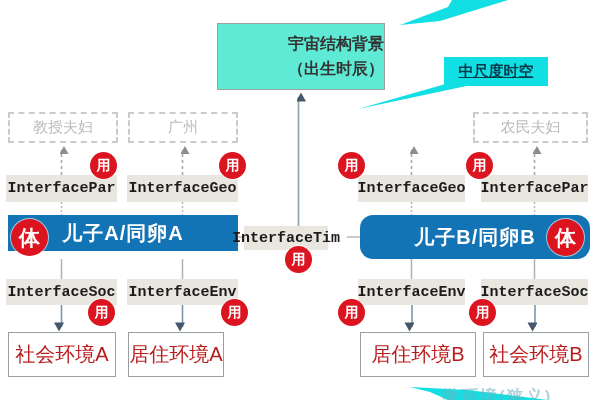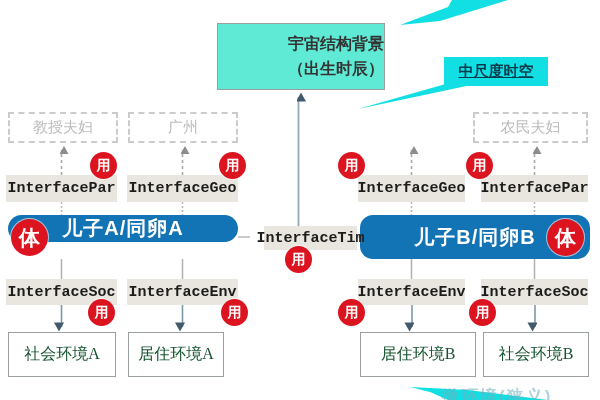--- a/index.html
+++ b/index.html
@@ -6,21 +6,21 @@
   .stage{
     position:relative;width:600px;height:400px;background:#ffffff;overflow:hidden;
     font-family:"Liberation Sans","DejaVu Sans",sans-serif;
   }
   .abs{position:absolute;box-sizing:border-box;}
   .box{display:flex;align-items:center;justify-content:center;text-align:center;}
   .top-box{border:1.5px solid #9aa0a0;color:#333;font-weight:700;font-size:16px;line-height:1.55;background:#5eead4;z-index:2;justify-content:flex-end;}
   .dashed{border:2px dashed #cbcbcb;color:#bcbcbc;font-size:15px;background:#fff;z-index:2;}
   .iface{background:#e9e6df;color:#1c1c1c;font-weight:700;font-size:15px;z-index:2;font-family:Liberation Mono, monospace;}
   .entity{background:#1273b5;color:#ffffff;font-weight:700;font-size:20px;letter-spacing:1px;z-index:2;}
-  .solid-box{border:1.5px solid #9aa0a0;color:#14532d;font-size:16px;background:#fff;z-index:2;font-family:Liberation Serif, serif;}
+  .solid-box{border:1.5px solid #9aa0a0;color:#b91c1c;font-size:20px;background:#fff;z-index:2;}
   .badge{border-radius:50%;background:#dc1420;color:#fff;font-weight:700;display:flex;align-items:center;justify-content:center;z-index:4;box-shadow:0 0 0 1px rgba(255,255,255,.6);}
   .badge-use{width:27px;height:27px;font-size:14px;}
   .badge-body{width:37px;height:37px;font-size:21px;}
   .callout{background:#12dfe3;color:#083c4c;font-weight:700;font-size:15px;z-index:3;display:flex;align-items:center;justify-content:center;}
   .ghost-text{color:#6fb0bc;opacity:.55;font-size:17px;font-weight:700;letter-spacing:2px;z-index:1;white-space:nowrap;}
   svg.wires{position:absolute;left:0;top:0;z-index:1;}
 </style>
 </head>
 <body>
 
@@ -108,34 +108,34 @@
   <div class="abs badge badge-use" style="left:219px;top:152px;">
       <span>用</span>
     </div>
   <div class="abs badge badge-use" style="left:338px;top:152px;">
       <span>用</span>
     </div>
   <div class="abs badge badge-use" style="left:466px;top:152px;">
       <span>用</span>
     </div>
 
-  <div class="abs box entity" style="left:8px;top:215px;width:230px;height:27px;border-radius:15px;">
+  <div class="abs box entity" style="left:8px;top:215px;width:230px;height:36px;">
       <span>儿子A/同卵A</span>
     </div>
   <div class="abs box entity" style="left:360px;top:215px;width:230px;height:44px;border-radius:13px;">
       <span>儿子B/同卵B</span>
     </div>
   <div class="abs badge badge-body" style="left:11px;top:219px;">
       <span>体</span>
     </div>
   <div class="abs badge badge-body" style="left:547px;top:219px;">
       <span>体</span>
     </div>
 
-  <div class="abs box iface" style="left:264px;top:226px;width:93px;height:24px;">
+  <div class="abs box iface" style="left:244px;top:226px;width:84px;height:24px;">
       <span>InterfaceTim</span>
     </div>
   <div class="abs badge badge-use" style="left:285px;top:246px;">
       <span>用</span>
     </div>
 
   <div class="abs box iface" style="left:6px;top:279px;width:111px;height:26px;">
       <span>InterfaceSoc</span>
     </div>
   <div class="abs box iface" style="left:127px;top:279px;width:111px;height:26px;">

